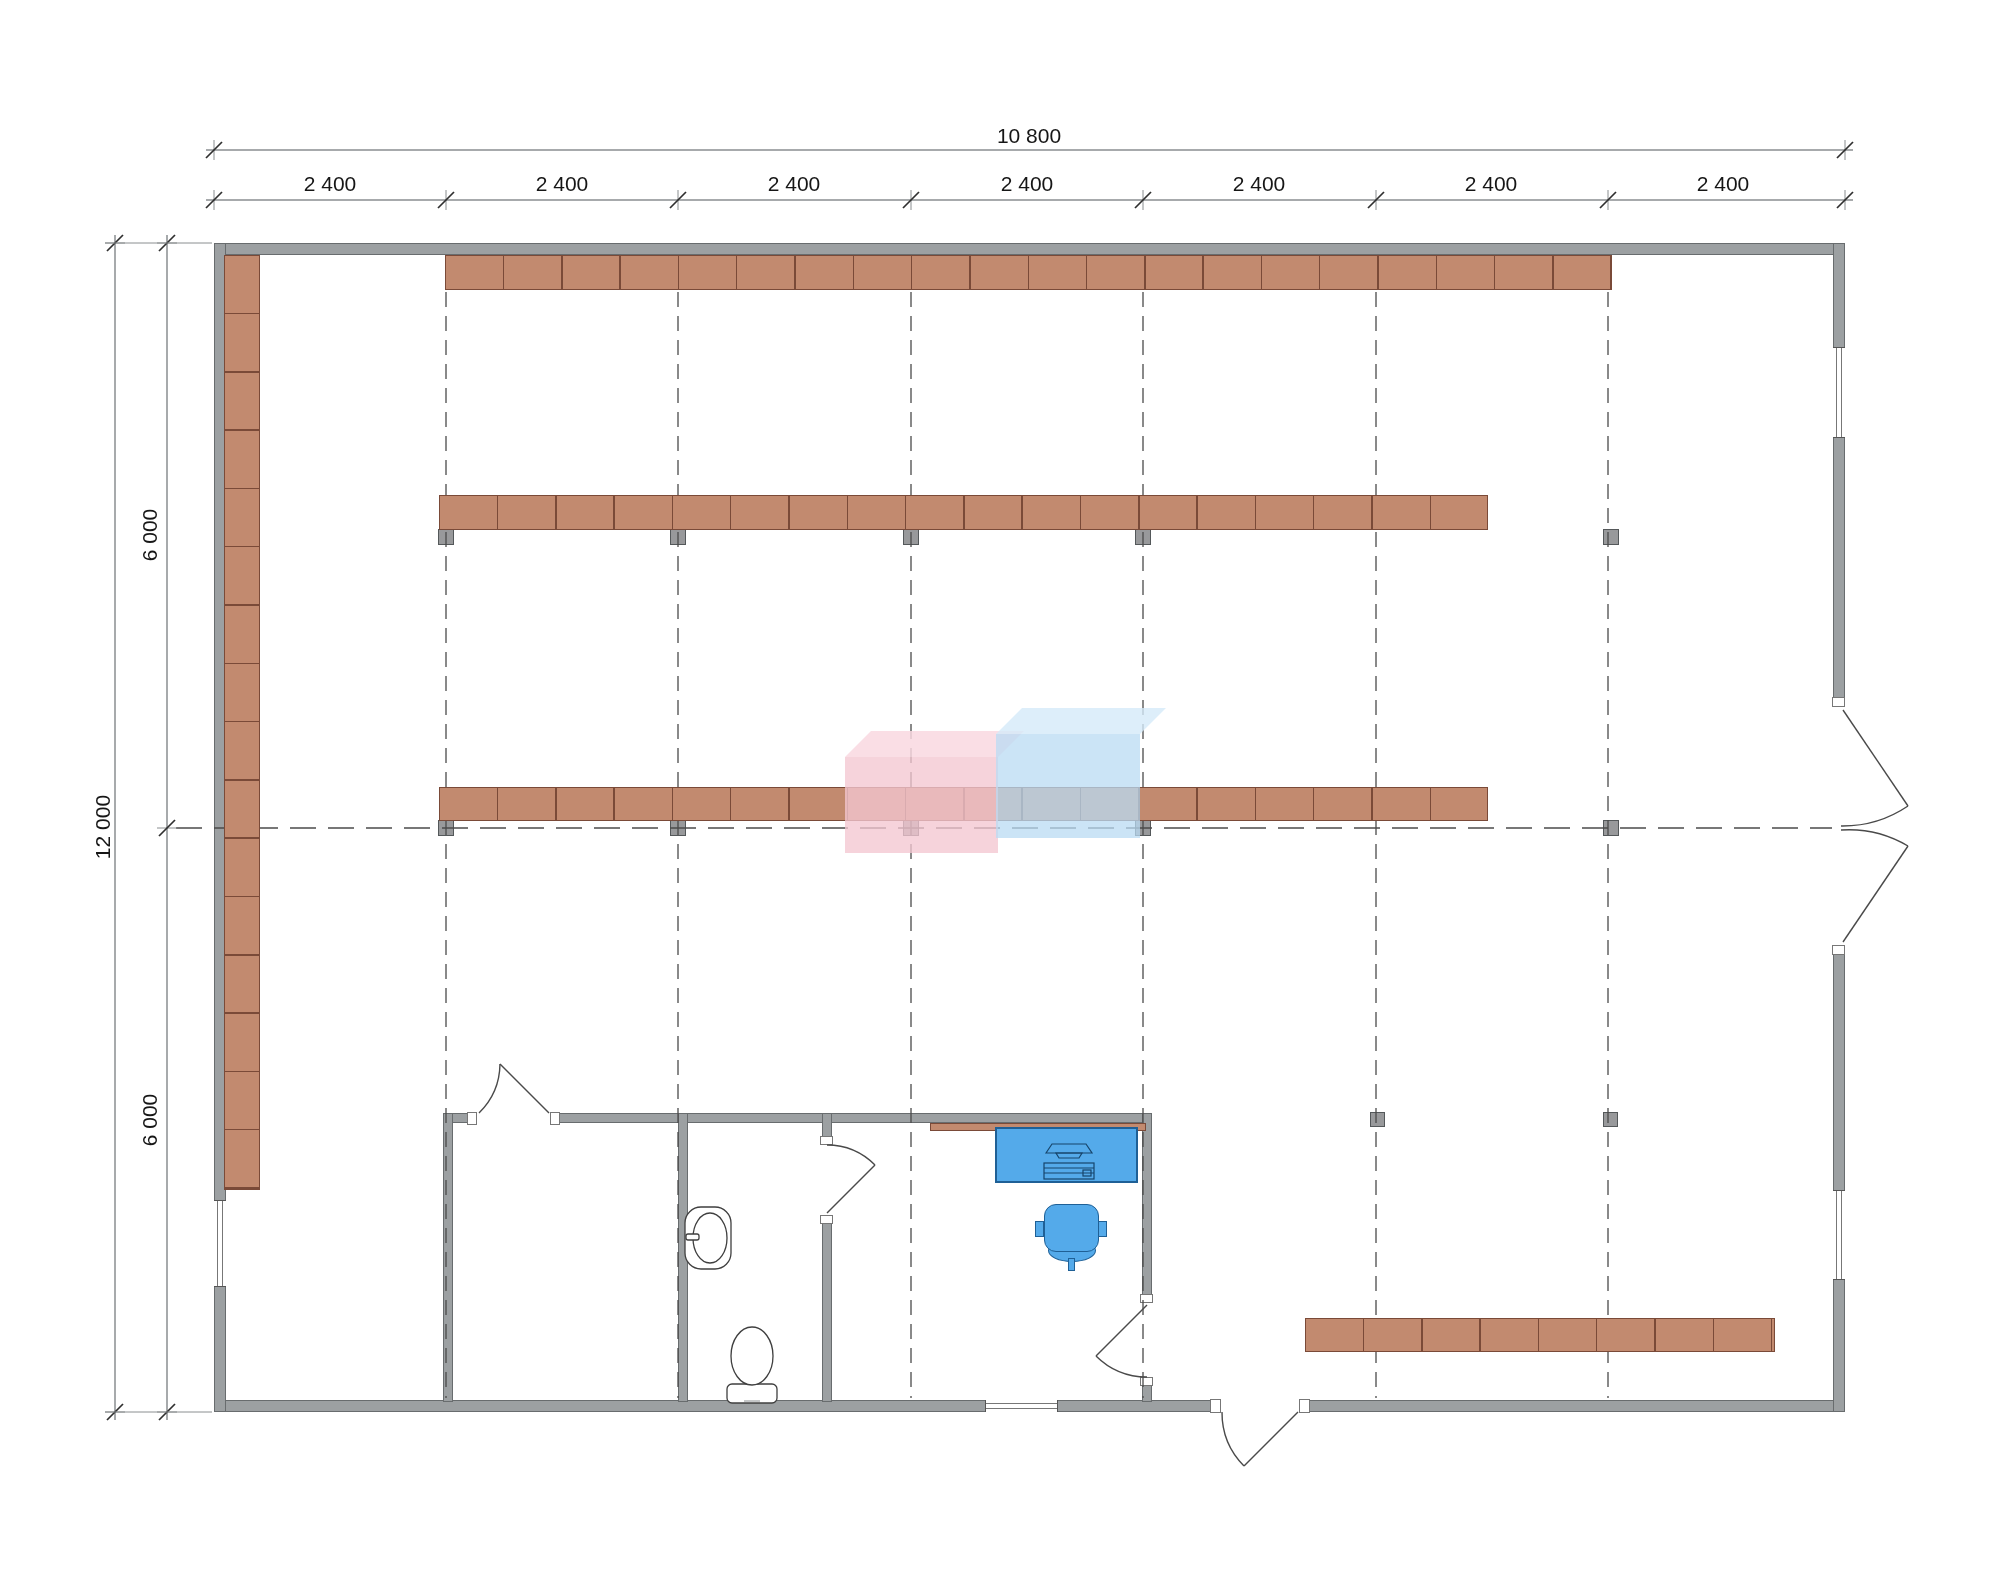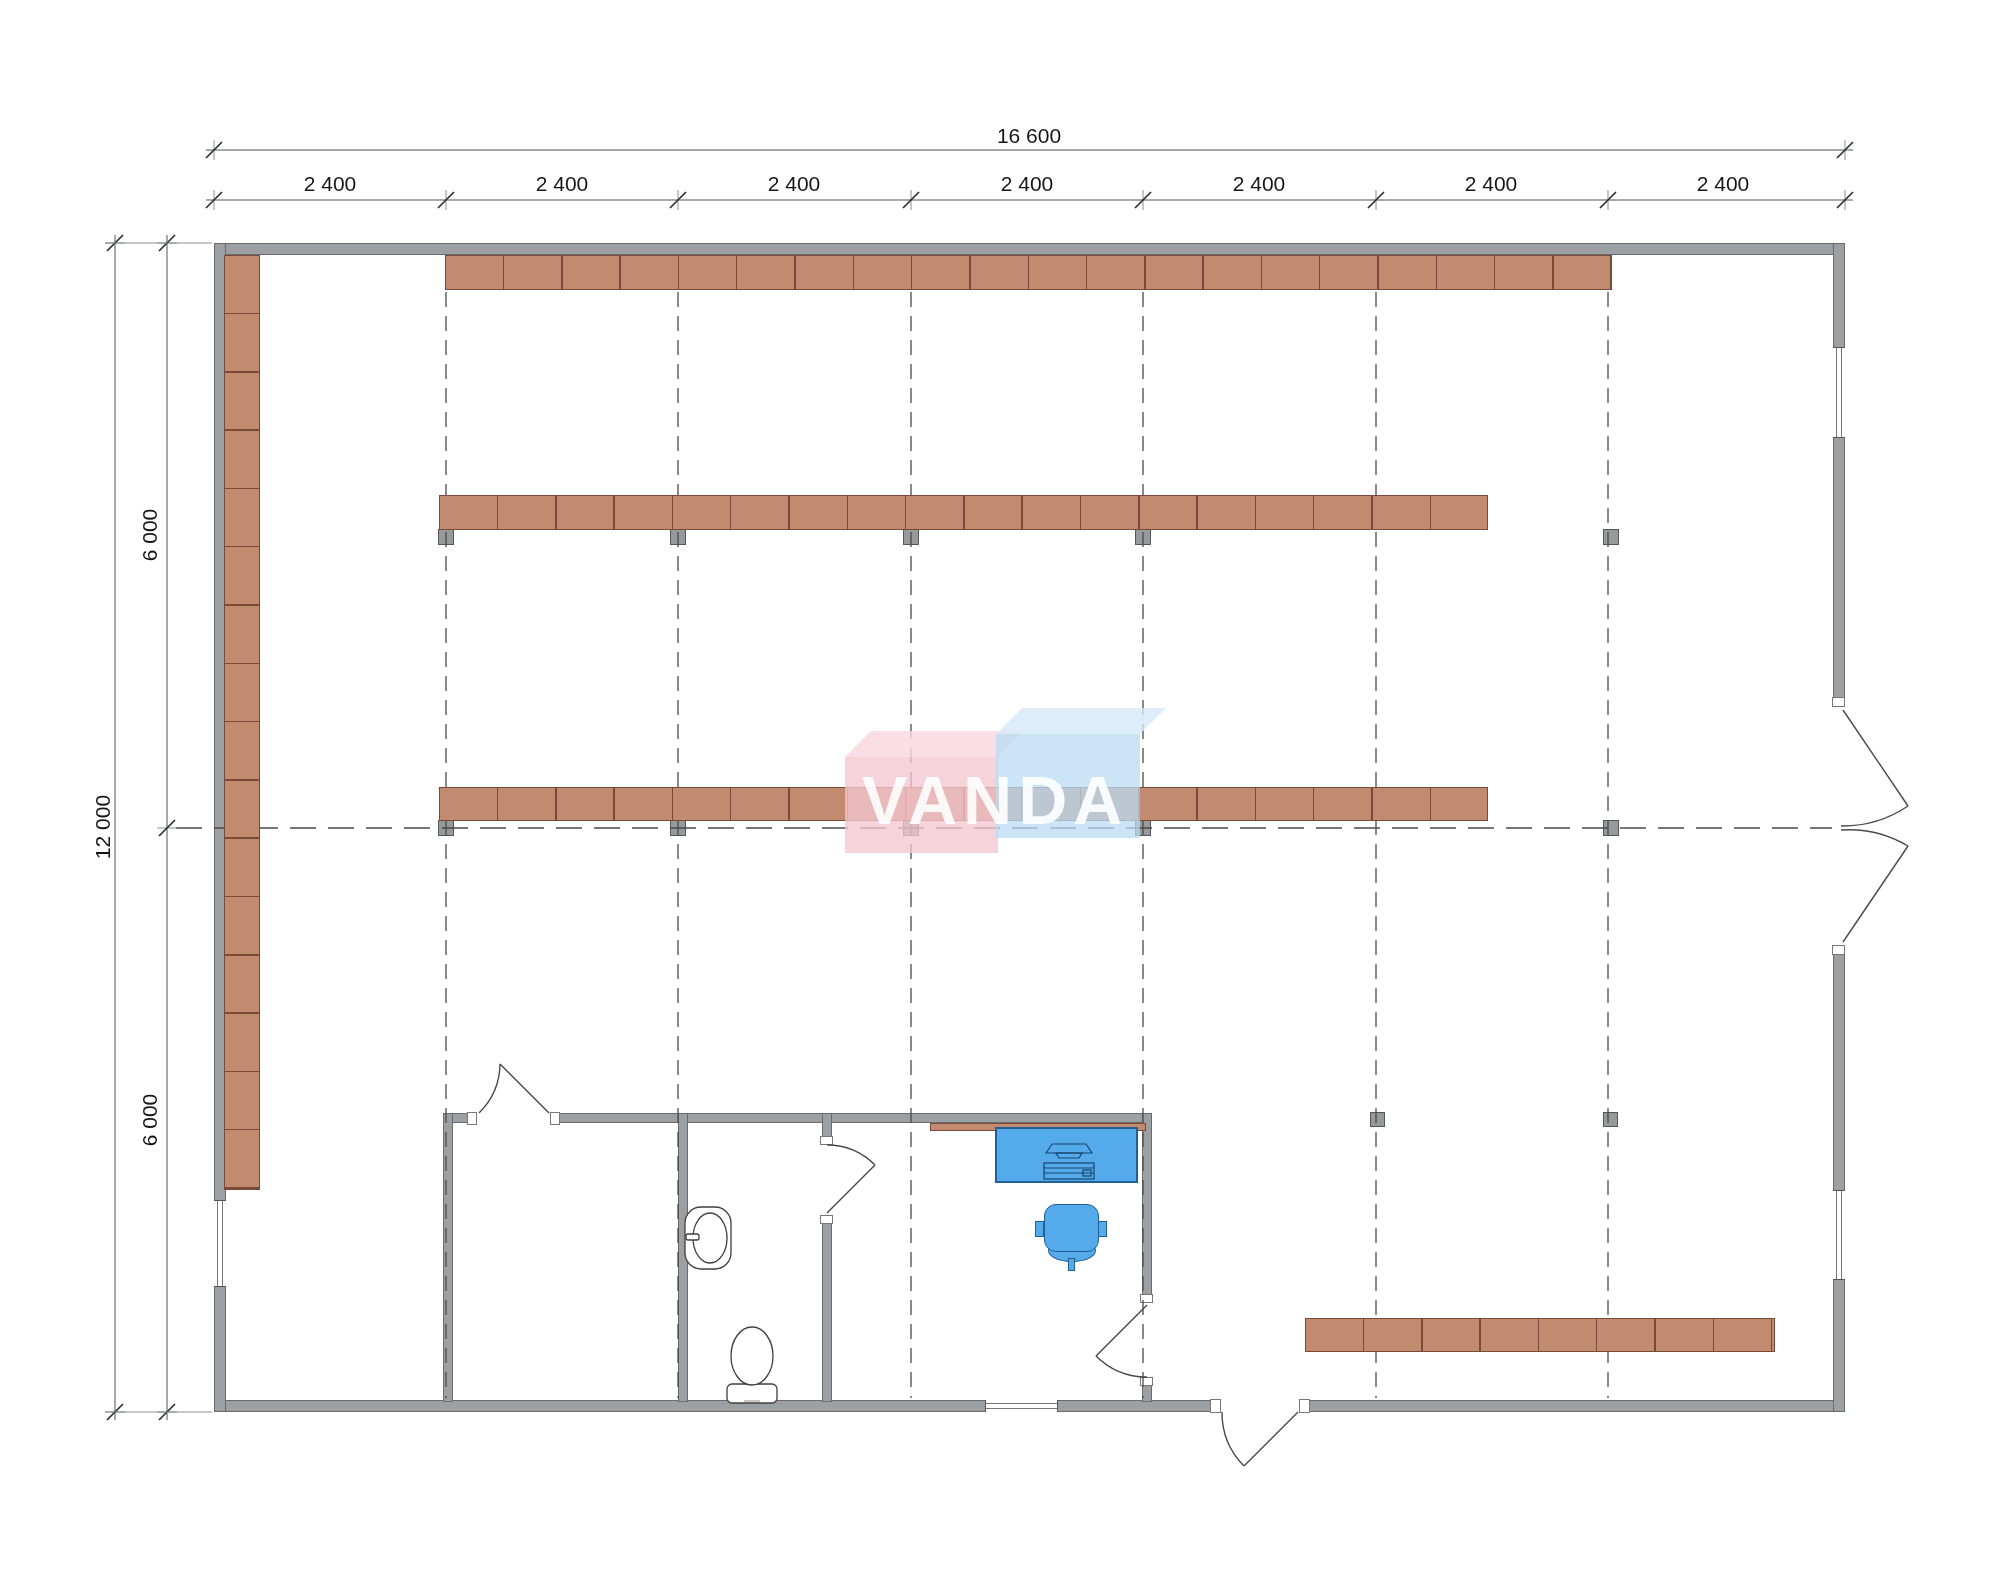--- a/index.html
+++ b/index.html
@@ -110,21 +110,20 @@
   <div class="blue" style="left:1035px;top:1221px;width:9px;height:16px;border-width:1px;"></div>
   <div class="blue" style="left:1098px;top:1221px;width:9px;height:16px;border-width:1px;"></div>
   <div class="blue" style="left:1048px;top:1239px;width:48px;height:23px;border-radius:50%;border-width:1px;"></div>
   <div class="blue" style="left:1068px;top:1258px;width:7px;height:13px;border-width:1px;"></div>
   <div class="blue" style="left:1044px;top:1204px;width:55px;height:48px;border-radius:12px;border-width:1px;"></div>
 
   <div class="logo-face" style="left:845px;top:731px;width:153px;height:26px;background:var(--logo-pink-top);transform:skewX(-45deg);transform-origin:0 100%;"></div>
   <div class="logo-face" style="left:845px;top:757px;width:153px;height:96px;background:var(--logo-pink);"></div>
   <div class="logo-face" style="left:996px;top:708px;width:144px;height:26px;background:var(--logo-blue-top);transform:skewX(-45deg);transform-origin:0 100%;"></div>
   <div class="logo-face" style="left:996px;top:734px;width:144px;height:104px;background:var(--logo-blue);"></div>
-  <div class="logo-text" style="left:845px;top:764px;width:300px;">VANDA</div>
 
   <svg id="svg-over" width="2000" height="1574">
 
     <g>
       <line class="dim" x1="206" y1="150" x2="1853" y2="150"></line>
       <line class="ext" x1="214" y1="140" x2="214" y2="160"></line>
       <line class="ext" x1="1845" y1="140" x2="1845" y2="160"></line>
       <line class="tick" x1="206" y1="158" x2="222" y2="142"></line>
       <line class="tick" x1="1837" y1="158" x2="1853" y2="142"></line>
     </g>
@@ -206,21 +205,21 @@
       <path class="lineart" d="M1056,1153 L1082,1153 L1079,1158 L1059,1158 Z"></path>
     </g>
     <g>
       <rect class="lineart" x="1044" y="1163" width="50" height="16"></rect>
       <line class="lineart" x1="1044" y1="1168" x2="1094" y2="1168"></line>
       <line class="lineart" x1="1044" y1="1173" x2="1094" y2="1173"></line>
       <rect class="lineart" x="1083" y="1170" width="8" height="6"></rect>
     </g>
   </svg>
 
-  <div class="dim-label" style="left:954px;top:124px;width:150px;">16 600</div>
+  <div class="dim-label" style="left:954px;top:124px;width:150px;">10 800</div>
   <div class="dim-label" style="left:285px;top:172px;width:90px;">2 400</div>
   <div class="dim-label" style="left:517px;top:172px;width:90px;">2 400</div>
   <div class="dim-label" style="left:749px;top:172px;width:90px;">2 400</div>
   <div class="dim-label" style="left:982px;top:172px;width:90px;">2 400</div>
   <div class="dim-label" style="left:1214px;top:172px;width:90px;">2 400</div>
   <div class="dim-label" style="left:1446px;top:172px;width:90px;">2 400</div>
   <div class="dim-label" style="left:1678px;top:172px;width:90px;">2 400</div>
 
   <div class="dim-label rot" style="left:43px;top:815px;width:120px;height:24px;">12 000</div>
   <div class="dim-label rot" style="left:100px;top:523px;width:100px;height:24px;">6 000</div>

